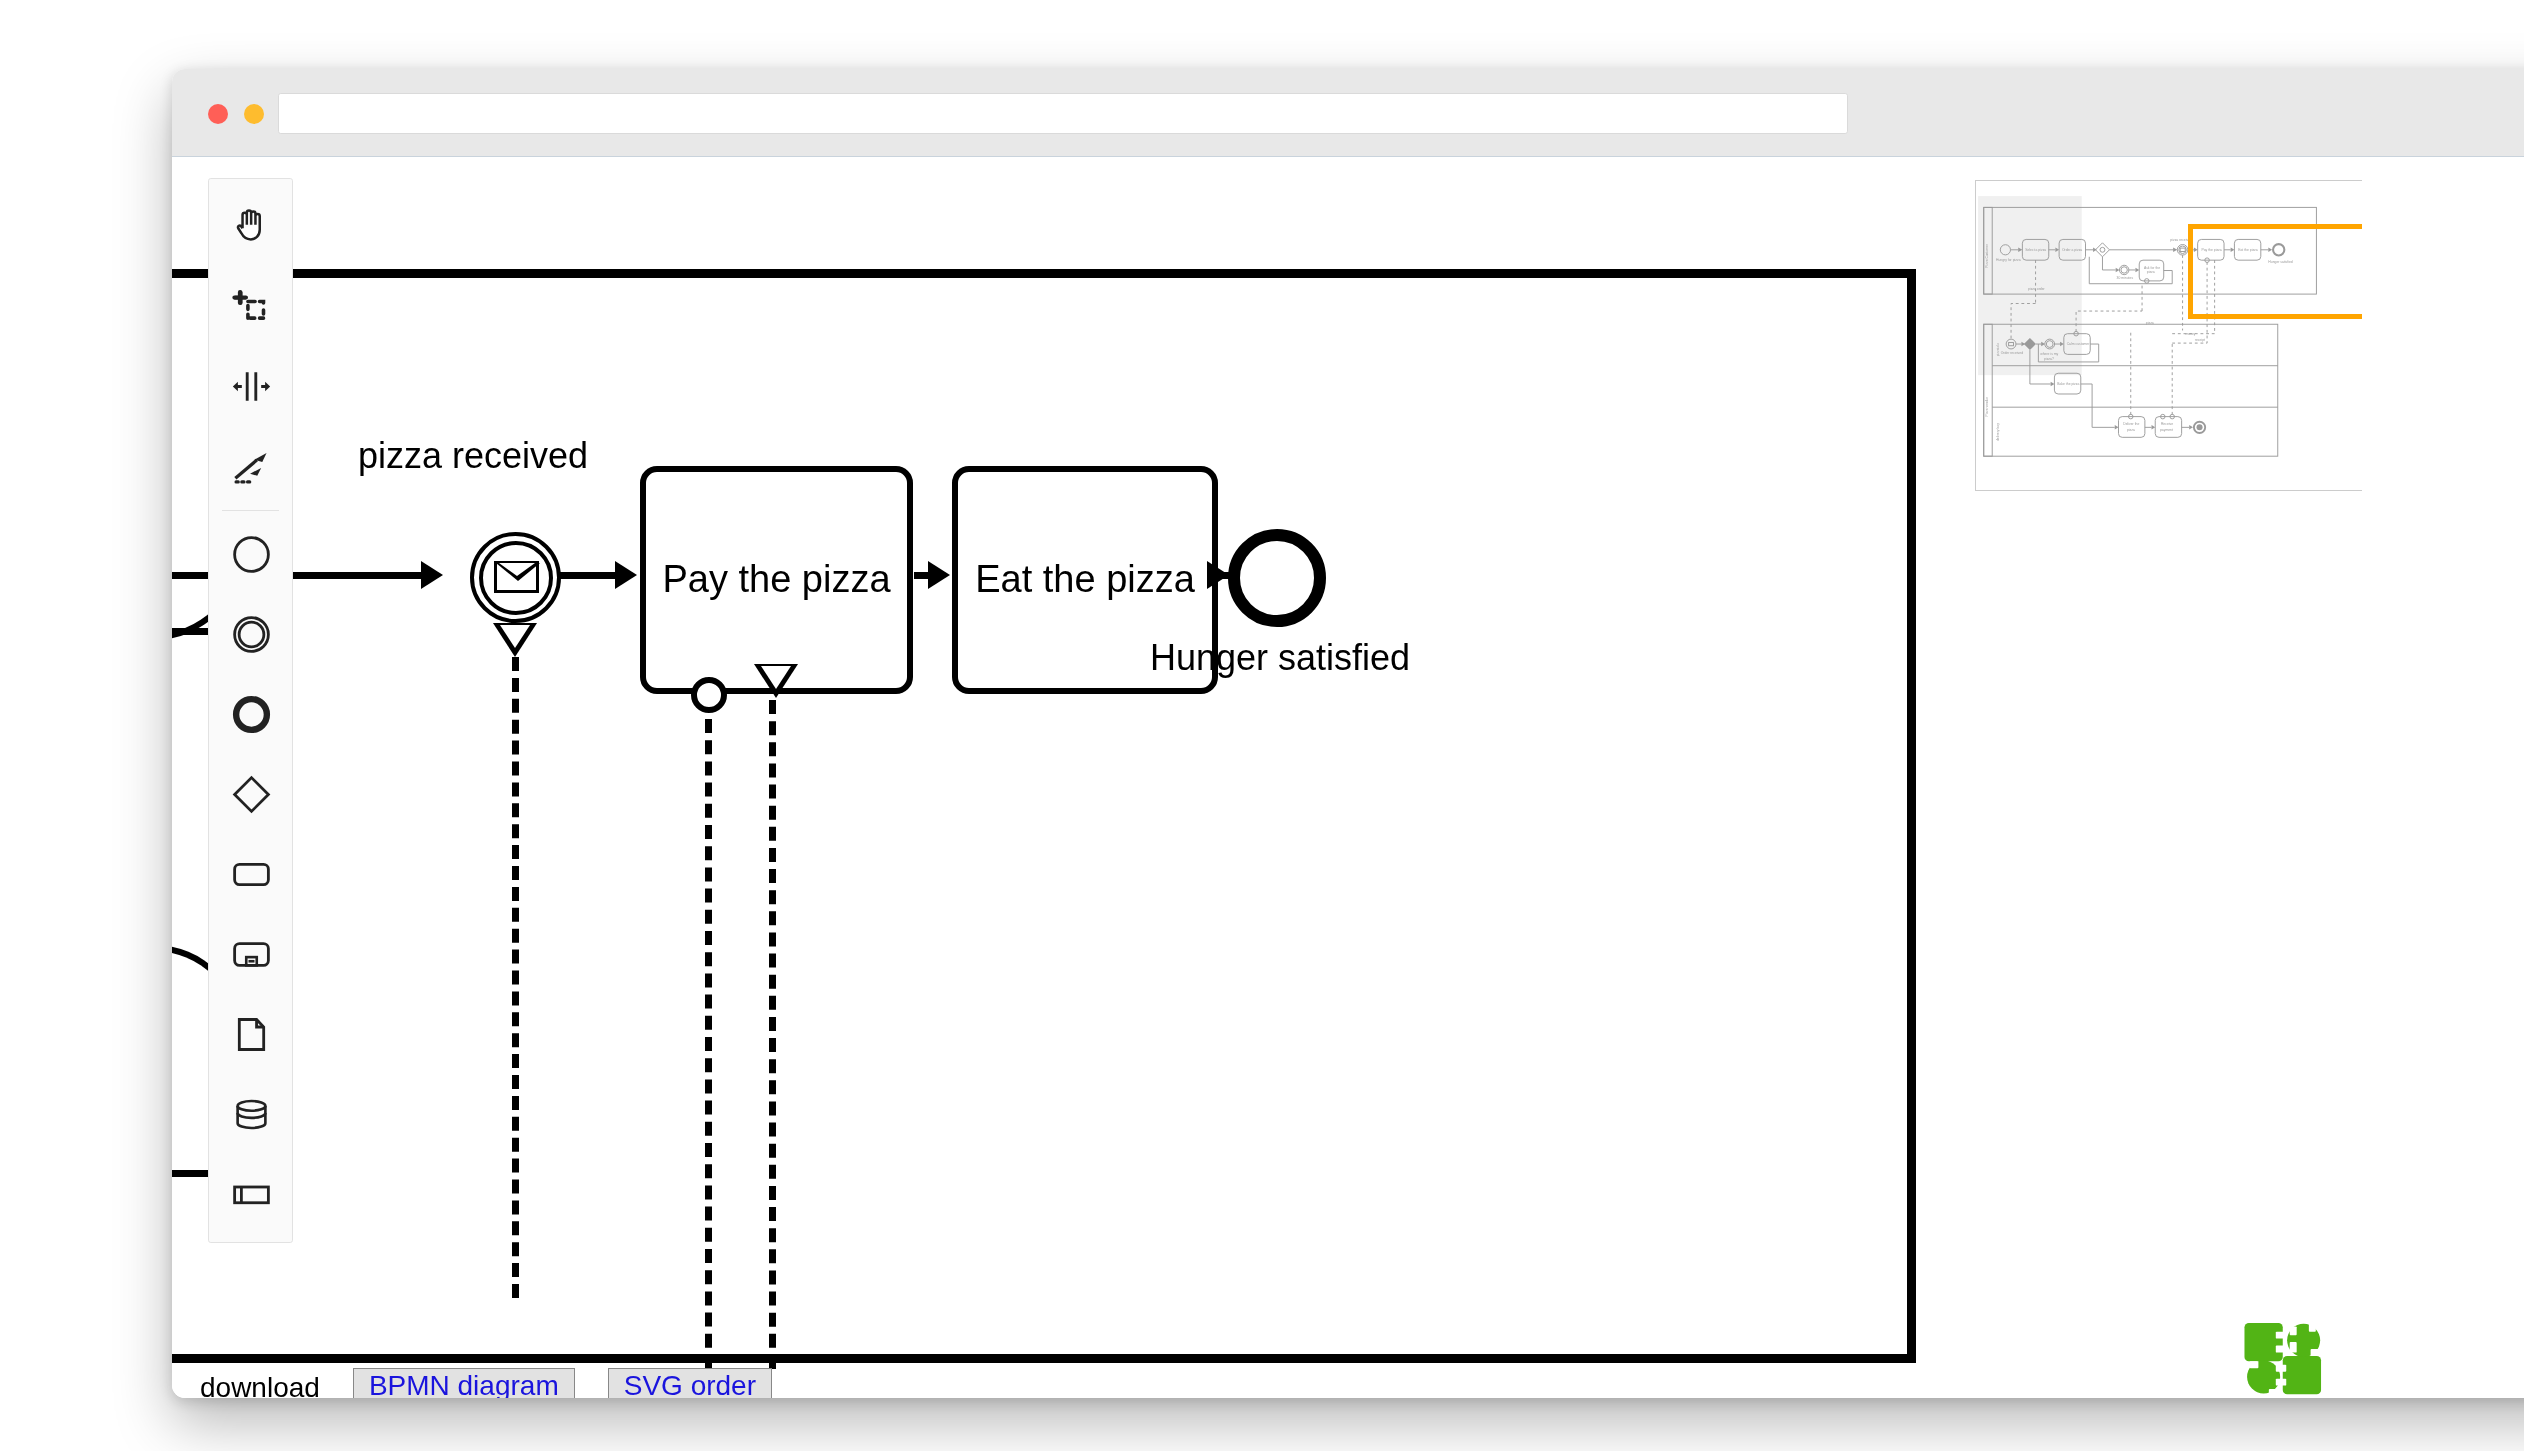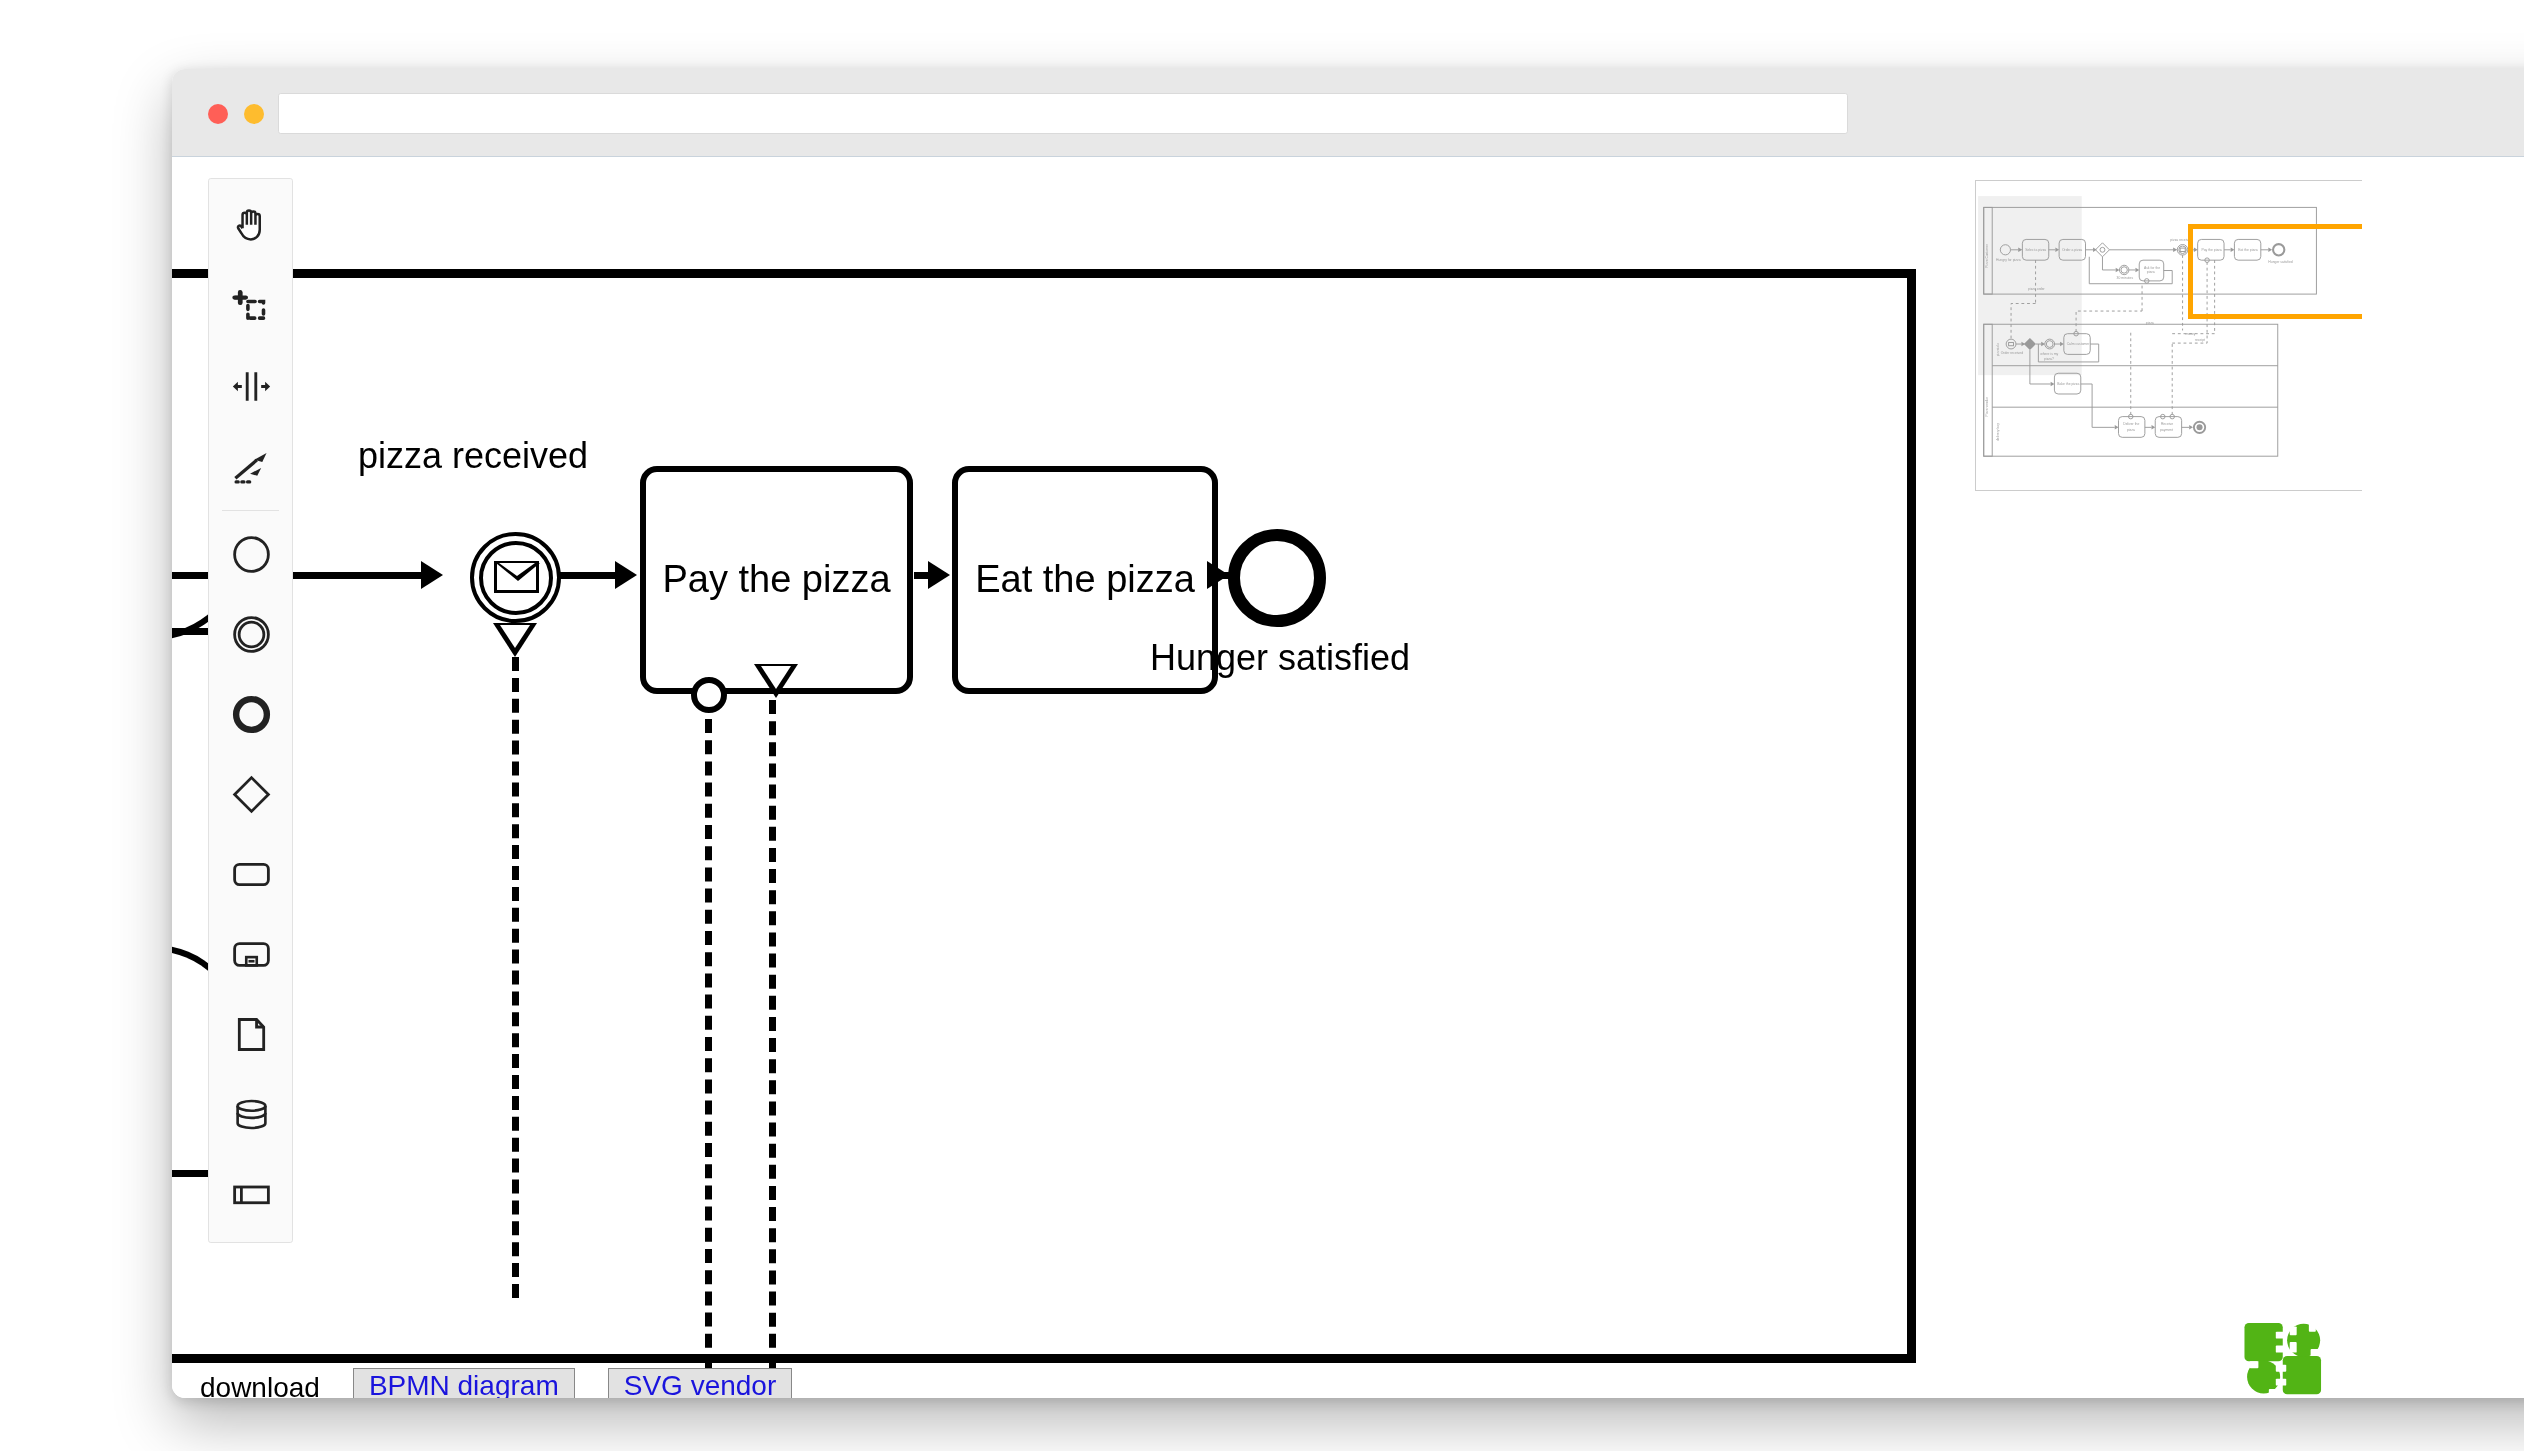--- a/index.html
+++ b/index.html
@@ -434,21 +434,21 @@
             </g>
           </g>
         </svg>
 
         <div class="mm-viewport"></div>
       </div>
 
       <div class="footer">
         <span class="lbl">download</span>
         <span class="dl-btn">BPMN diagram</span>
-        <span class="dl-btn">SVG vendor</span>
+        <span class="dl-btn">SVG order</span>
       </div>
 
       <div class="logo">
         <svg width="87" height="87" viewBox="0 0 100 100">
           <path d="M6 10h38a6 6 0 0 1 6 6v6.5a28 28 0 0 0-9 9H16a6 6 0 0 0-6 6v22a28 28 0 0 0-4 .6z
                    M0 0" fill="none"></path>
           <rect x="4" y="8" width="44" height="44" rx="5" fill="#52b415"></rect>
           <rect x="48" y="46" width="44" height="44" rx="5" fill="#52b415"></rect>
           <circle cx="72" cy="28" r="19" fill="#52b415"></circle>
           <circle cx="26" cy="70" r="19" fill="#52b415"></circle>

